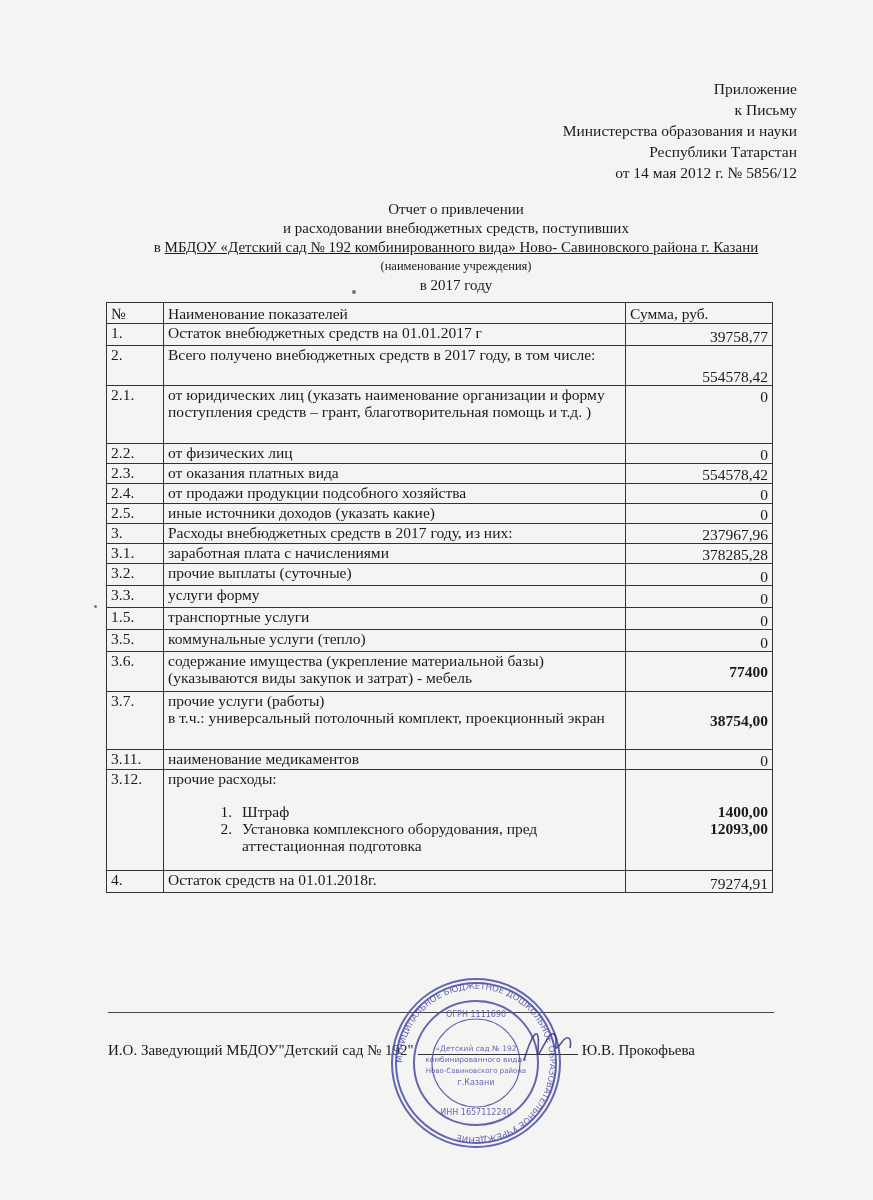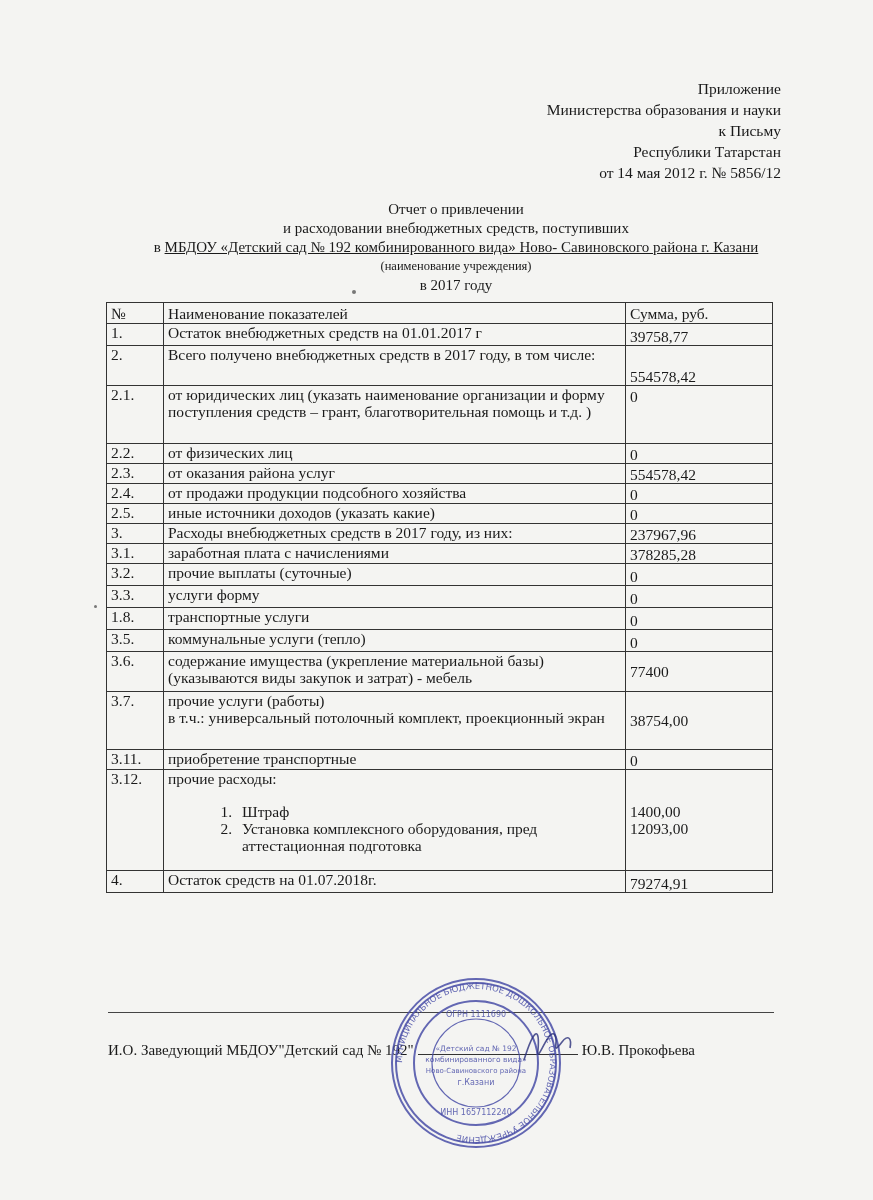--- a/index.html
+++ b/index.html
@@ -5,41 +5,41 @@
     html, body { margin: 0; padding: 0; }
     body {
       width: 873px; height: 1200px; overflow: hidden;
       background: #f4f4f2;
       font-family: "Liberation Serif", serif;
       color: #1a1a1a;
       position: relative;
     }
     .page { position: absolute; left: 0; top: 0; width: 873px; height: 1200px; }
     .header-block {
-      position: absolute; right: 92px; top: 78px;
+      position: absolute; right: 76px; top: 78px;
       text-align: right; font-size: 15.5px; line-height: 21px;
     }
     .title-block {
       position: absolute; left: 0; width: 912px; top: 200px;
       text-align: center; font-size: 15px; line-height: 19px;
     }
     .title-block .inst-name { text-decoration: underline; }
     .title-block .inst-hint { font-size: 12.5px; }
     table.report {
       position: absolute; left: 106px; top: 302px; width: 667px;
       border-collapse: collapse; font-size: 15.5px; line-height: 17px;
     }
     table.report td, table.report th {
       border: 1px solid #333; padding: 0 4px; vertical-align: top; font-weight: normal;
     }
     table.report th { text-align: left; height: 20px; vertical-align: middle; }
     td.num { width: 48px; }
-    td.sum { width: 138px; text-align: left; vertical-align: bottom !important; }
+    td.sum { width: 138px; text-align: right; vertical-align: bottom !important; }
     td.sum.mid { vertical-align: top !important; padding-top: 2px; }
-    td.sum.center { vertical-align: middle !important; }
+    td.sum.center { vertical-align: middle !important; font-weight: bold; }
     .plist { margin: 16px; padding-left: 52px; }
     .plist li { padding-left: 6px; }
     .sig-line {
       position: absolute; left: 108px; top: 1012px; width: 666px; height: 1px; background: #444;
     }
     .signature {
       position: absolute; left: 108px; top: 1040px; font-size: 15px;
     }
     .sig-blank {
       display: inline-block; width: 160px; border-bottom: 1px solid #333; margin: 0 4px; height: 14px; vertical-align: baseline;
@@ -50,22 +50,22 @@
     .scribble { position: absolute; left: 520px; top: 1020px; }
     .dot { position: absolute; width: 4px; height: 4px; border-radius: 50%; background: #777; }
   </style>
 </head>
 <body>
 
 <div class="page">
 
   <div class="header-block">
     <div>Приложение</div>
+    <div>к Письму</div>
     <div>Министерства образования и науки</div>
-    <div>к Письму</div>
     <div>Республики Татарстан</div>
     <div>от 14 мая 2012 г. № 5856/12</div>
   </div>
 
   <div class="title-block">
     <div>Отчет о привлечении</div>
     <div>и расходовании внебюджетных средств, поступивших</div>
     <div>
       <span>в </span><span class="inst-name">МБДОУ «Детский сад № 192 комбинированного вида» Ново- Савиновского района г. Казани</span>
     </div>
@@ -97,21 +97,21 @@
         <td>от юридических лиц (указать наименование организации и форму поступления средств – грант, благотворительная помощь и т.д.  )</td>
         <td class="sum mid">0</td>
       </tr>
       <tr style="height:20px">
         <td class="num">2.2.</td>
         <td>от физических лиц</td>
         <td class="sum">0</td>
       </tr>
       <tr style="height:20px">
         <td class="num">2.3.</td>
-        <td>от оказания района услуг</td>
+        <td>от оказания платных вида</td>
         <td class="sum">554578,42</td>
       </tr>
       <tr style="height:20px">
         <td class="num">2.4.</td>
         <td>от продажи продукции подсобного хозяйства</td>
         <td class="sum">0</td>
       </tr>
       <tr style="height:20px">
         <td class="num">2.5.</td>
         <td>иные источники доходов (указать какие)</td>
@@ -131,21 +131,21 @@
         <td class="num">3.2.</td>
         <td>прочие выплаты (суточные)</td>
         <td class="sum">0</td>
       </tr>
       <tr style="height:22px">
         <td class="num">3.3.</td>
         <td>услуги форму</td>
         <td class="sum">0</td>
       </tr>
       <tr style="height:22px">
-        <td class="num">1.8.</td>
+        <td class="num">1.5.</td>
         <td>транспортные услуги</td>
         <td class="sum">0</td>
       </tr>
       <tr style="height:22px">
         <td class="num">3.5.</td>
         <td>коммунальные услуги (тепло)</td>
         <td class="sum">0</td>
       </tr>
       <tr style="height:40px">
         <td class="num">3.6.</td>
@@ -155,40 +155,40 @@
       <tr style="height:58px">
         <td class="num">3.7.</td>
         <td>
           <div>прочие услуги (работы)</div>
           <div>в т.ч.:  универсальный потолочный комплект, проекционный экран</div>
         </td>
         <td class="sum center">38754,00</td>
       </tr>
       <tr style="height:20px">
         <td class="num">3.11.</td>
-        <td>приобретение транспортные</td>
+        <td>наименование медикаментов</td>
         <td class="sum">0</td>
       </tr>
       <tr style="height:76px">
         <td class="num">3.12.</td>
         <td>
           <div>прочие расходы:</div>
           <ol class="plist">
             <li>Штраф</li>
             <li>Установка комплексного оборудования, пред аттестационная  подготовка</li>
           </ol>
         </td>
         <td class="sum center">
           <div>1400,00</div>
           <div>12093,00</div>
         </td>
       </tr>
       <tr style="height:22px">
         <td class="num">4.</td>
-        <td>Остаток средств на 01.07.2018г.</td>
+        <td>Остаток средств на 01.01.2018г.</td>
         <td class="sum">79274,91</td>
       </tr>
     </tbody>
   </table>
 
   <div class="sig-line"></div>
 
   <div class="signature">
     <span>И.О. Заведующий МБДОУ"Детский сад № 192"</span><span class="sig-blank"></span><span>Ю.В. Прокофьева</span>
   </div>

